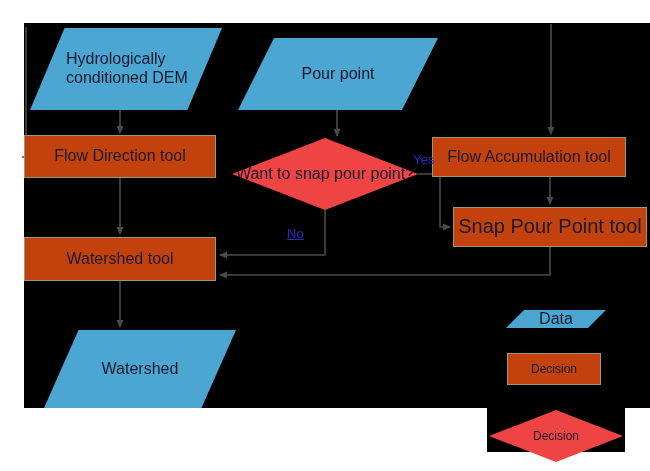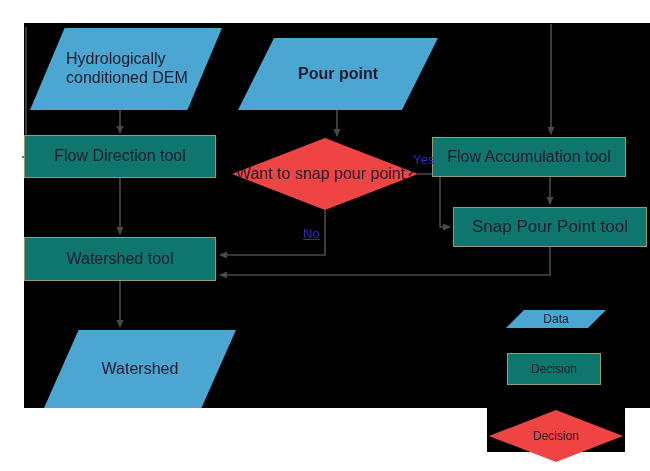--- a/index.html
+++ b/index.html
@@ -20,42 +20,42 @@
 
   
   .node{position:absolute;box-sizing:border-box;display:flex;
         align-items:center;justify-content:center;text-align:center;
         color:#1a1a2e;line-height:1.18;}
 
   .data-shape{background:#4BA6D1;
       -webkit-clip-path:polygon(18% 0,100% 0,82% 100%,0 100%);
               clip-path:polygon(18% 0,100% 0,82% 100%,0 100%);}
 
-  .process-shape{background:#0f766e;border:1px solid #9a9a6e;}
+  .process-shape{background:#c2410c;border:1px solid #9a9a6e;}
 
   .decision-shape{background:#ef4444;
       -webkit-clip-path:polygon(50% 0,100% 50%,50% 100%,0 50%);
               clip-path:polygon(50% 0,100% 50%,50% 100%,0 50%);}
 
   
   #n-dem   {left:30px;  top:28px;  width:192px; height:82px;  font-size:16px;
             justify-content:flex-start;padding-left:36px;text-align:left;}
-  #n-pour  {left:238px; top:38px;  width:200px; height:72px;  font-size:16px;font-weight:bold;}
+  #n-pour  {left:238px; top:38px;  width:200px; height:72px;  font-size:16px;}
   #n-flowdir{left:24px; top:135px; width:192px; height:43px;  font-size:16px;}
   #n-flowacc{left:432px;top:137px; width:194px; height:40px;  font-size:16px;}
   #n-decision{left:232px;top:138px;width:186px; height:72px;  font-size:16px;}
-  #n-snap  {left:453px; top:207px; width:194px; height:40px;  font-size:17px;}
+  #n-snap  {left:453px; top:207px; width:194px; height:40px;  font-size:20px;}
   #n-wshtool{left:24px; top:237px; width:192px; height:44px;  font-size:16px;}
   #n-wshed {left:44px;  top:330px; width:192px; height:78px;  font-size:16px;}
 
   
   .edge-label{position:absolute;font-size:13px;color:#2b2bc0;
               letter-spacing:.2px;}
   #lbl-yes{left:413px;top:152px;}
-  #lbl-no {left:303px;top:226px;text-decoration:underline;}
+  #lbl-no {left:287px;top:226px;text-decoration:underline;}
   #lg-proc{left:507px; top:353px; width:94px;  height:32px; font-size:12px;}
   #lg-dec {left:489px; top:410px; width:134px; height:52px; font-size:12px;}
   #lg-data-clip{position:absolute;left:487px;top:300px;width:140px;height:36px;
                 overflow:hidden;}
 </style>
 </head>
 <body>
 
 <div id="canvas">
 
@@ -106,20 +106,20 @@
   <div class="node process-shape" id="n-snap">Snap Pour Point tool</div>
 
   <div class="node process-shape" id="n-wshtool">Watershed tool</div>
 
   <div class="node data-shape" id="n-wshed">Watershed</div>
 
   <div class="edge-label" id="lbl-yes">Yes</div>
   <div class="edge-label" id="lbl-no">No</div>
 
   <div id="lg-data-clip">
-    <div class="node data-shape" style="left:19px;top:10px;width:100px;height:18px;font-size:12px;">Data</div>
+    <div class="node data-shape" style="left:19px;top:10px;width:100px;height:18px;font-size:16px;">Data</div>
   </div>
 
   <div class="node process-shape" id="lg-proc">Decision</div>
 
   <div class="node decision-shape" id="lg-dec">Decision</div>
 
 </div>
 
 </body></html>

